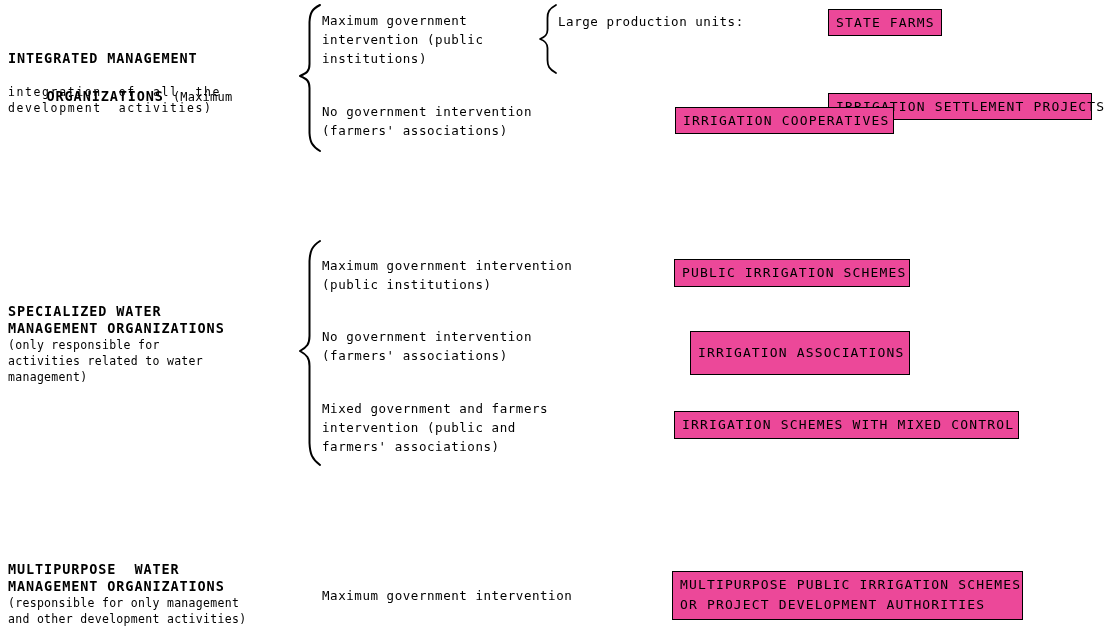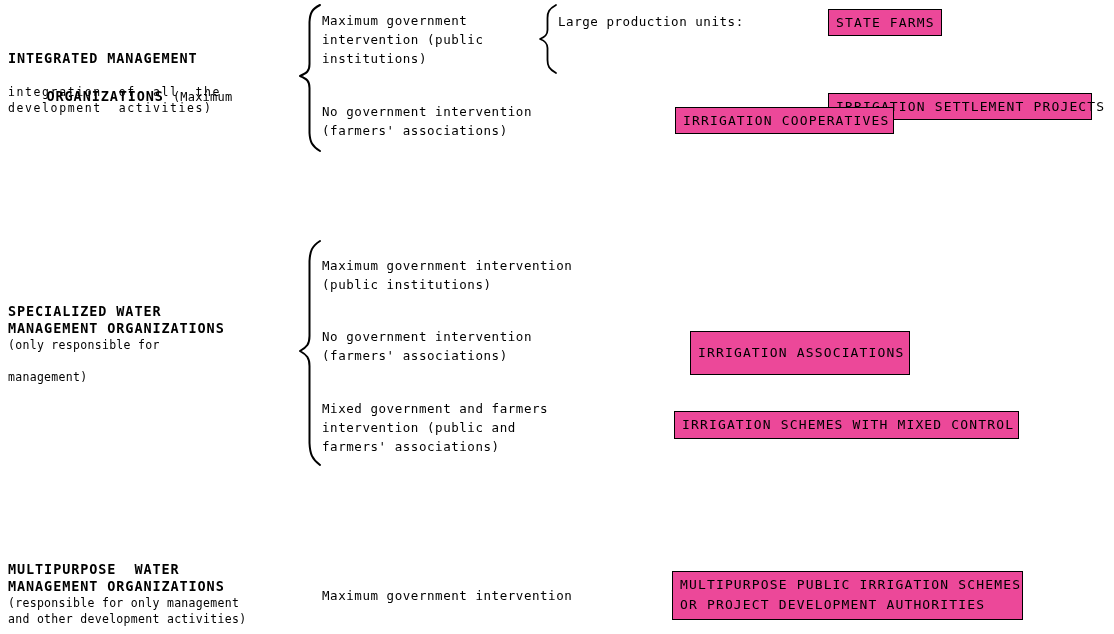--- a/index.html
+++ b/index.html
@@ -112,29 +112,31 @@
   <div class="abs box" style="left:828px; top:45px; width:264px; height:27px;margin-top:48px;">IRRIGATION SETTLEMENT PROJECTS</div>
 
   <div class="abs desc" style="left:322px; top:102px;">No government intervention</div>
   <div class="abs desc" style="left:322px; top:121px;">(farmers' associations)</div>
 
   <div class="abs box" style="left:675px; top:107px; width:219px; height:27px;">IRRIGATION COOPERATIVES</div>
 
   <div class="abs cat-title" style="left:8px; top:303px;">SPECIALIZED WATER</div>
   <div class="abs cat-title" style="left:8px; top:320px;">MANAGEMENT ORGANIZATIONS</div>
   <div class="abs cat-sub" style="left:8px; top:337px;">(only responsible for</div>
+  <div class="abs cat-sub" style="left:8px; top:353px;">activities related to water</div>
   <div class="abs cat-sub" style="left:8px; top:369px;">management)</div>
 
   <svg class="abs brace" style="left:296px; top:238px;" width="30" height="230" viewBox="0 0 30 230">
     <path d="M24 3 C16 8, 14 13, 13.5 23 L13.5 98 C13.5 106, 11 109, 4 113 C11 117, 13.5 120, 13.5 128 L13.5 205 C14 216, 16 221, 24 227"></path>
   </svg>
 
   <div class="abs desc" style="left:322px; top:256px;">Maximum government intervention</div>
   <div class="abs desc" style="left:322px; top:275px;">(public institutions)</div>
 
+  <div class="abs box" style="left:674px; top:259px; width:236px; height:28px;">PUBLIC IRRIGATION SCHEMES</div>
 
   <div class="abs desc" style="left:322px; top:327px;">No government intervention</div>
   <div class="abs desc" style="left:322px; top:346px;">(farmers' associations)</div>
 
   <div class="abs box" style="left:690px; top:331px; width:220px; height:44px;">IRRIGATION ASSOCIATIONS</div>
 
   <div class="abs desc" style="left:322px; top:399px;">Mixed government and farmers</div>
   <div class="abs desc" style="left:322px; top:418px;">intervention (public and</div>
   <div class="abs desc" style="left:322px; top:437px;">farmers' associations)</div>
 

